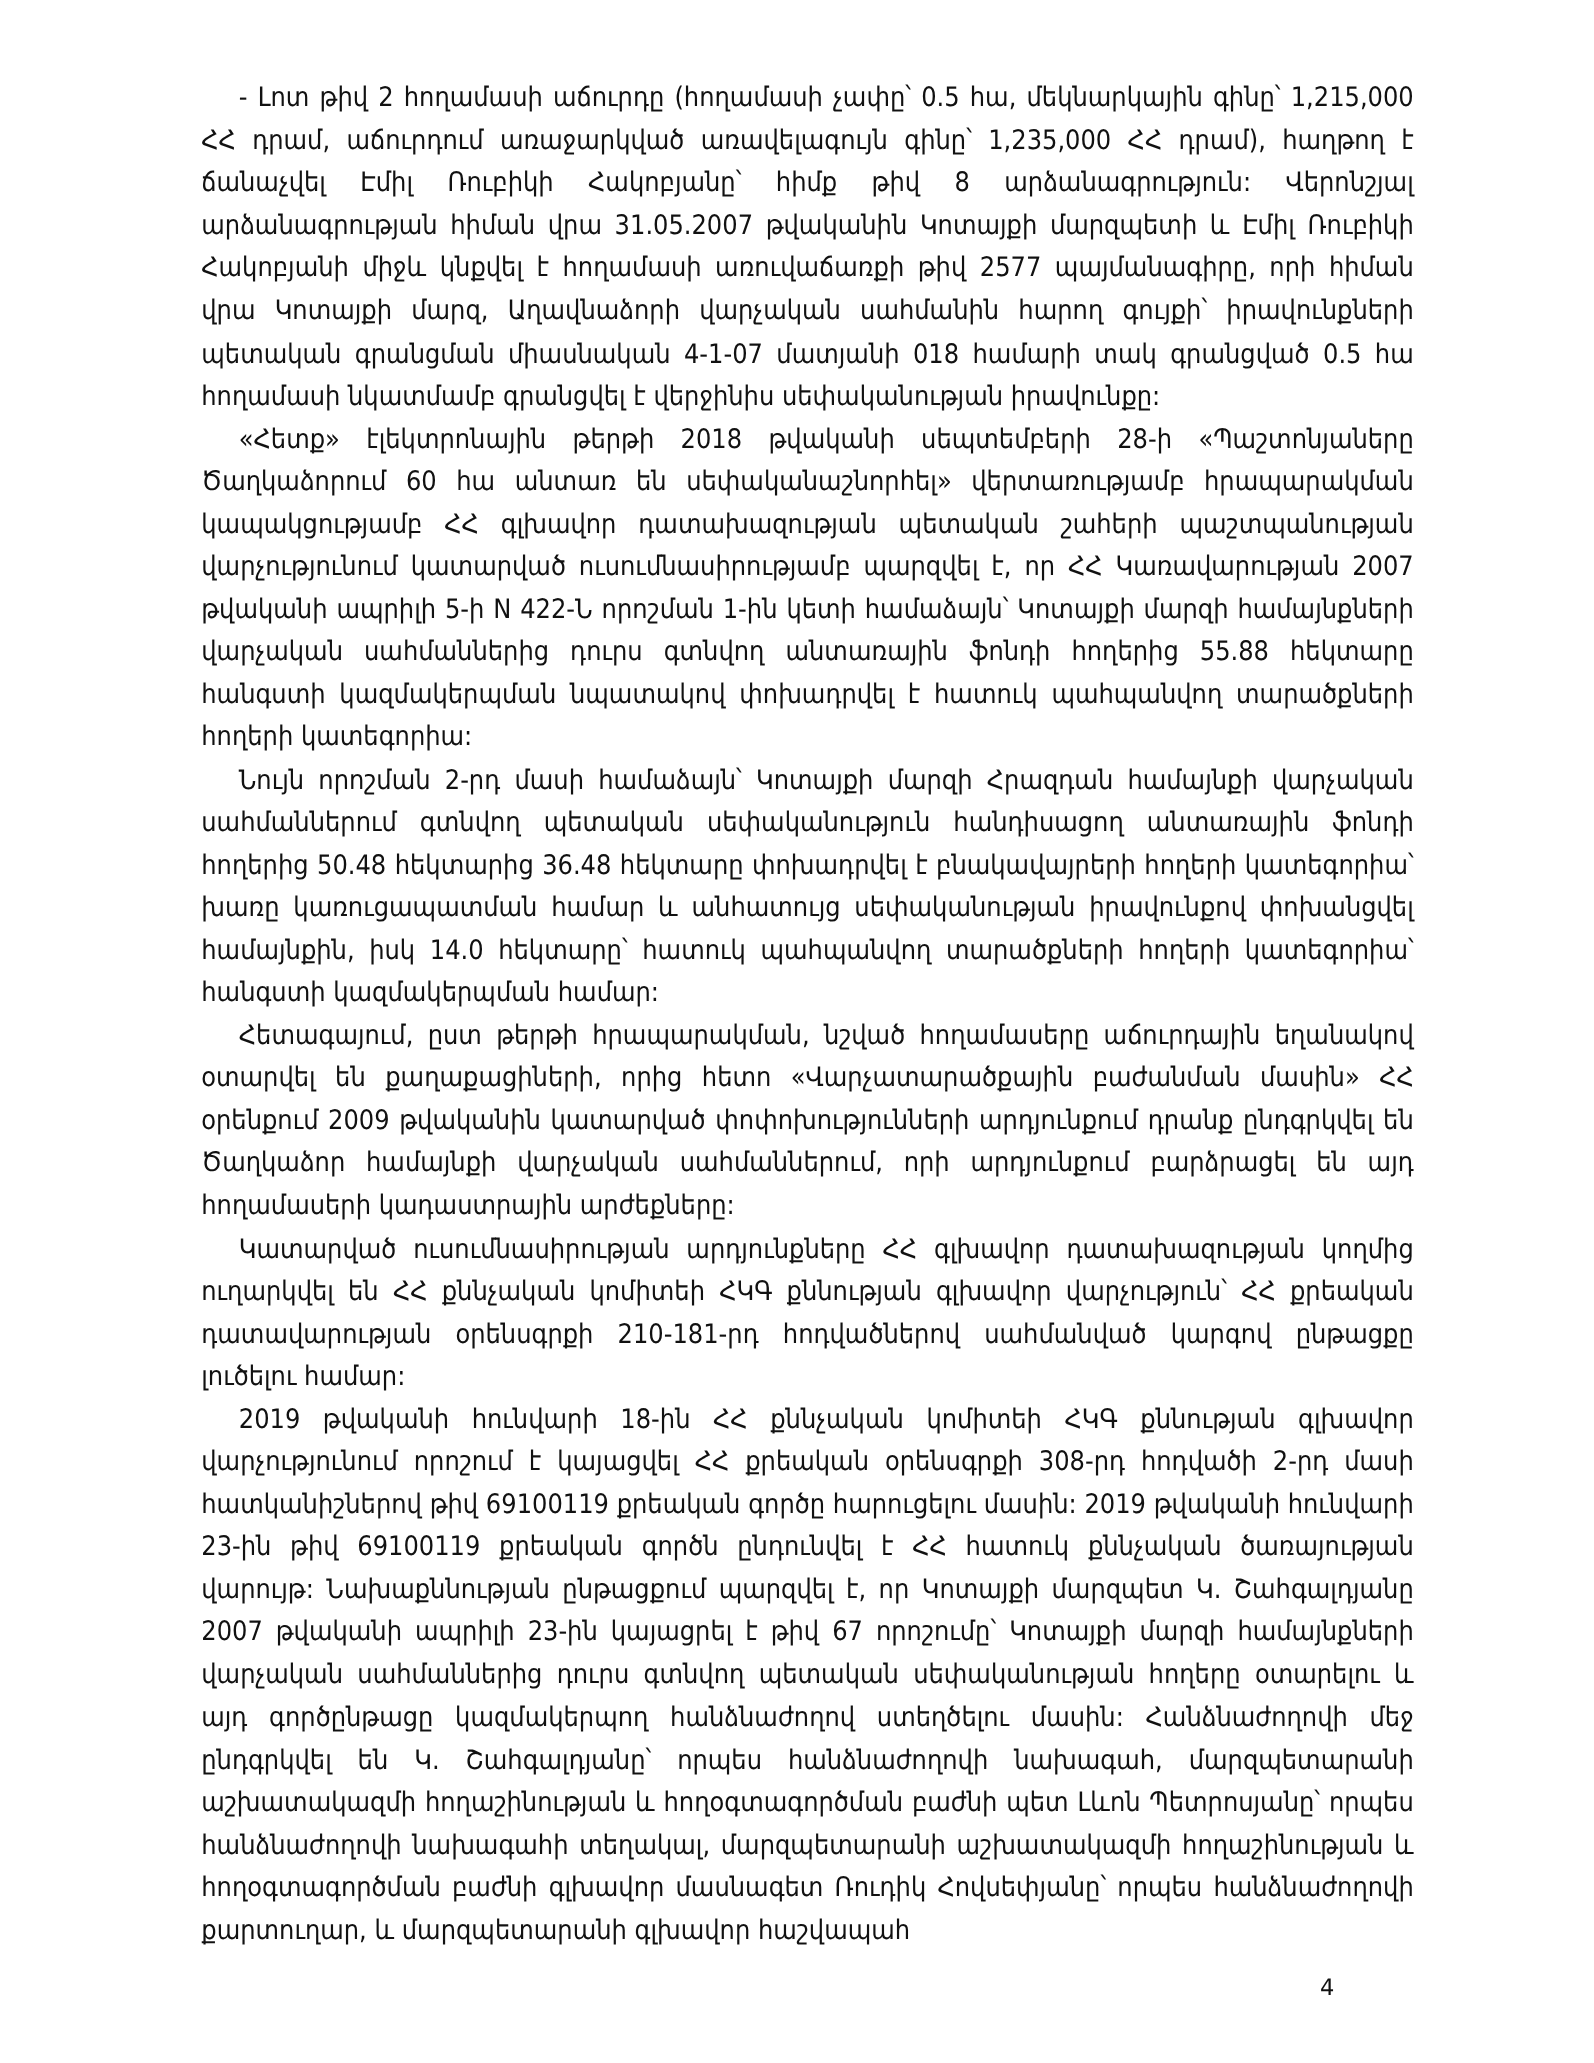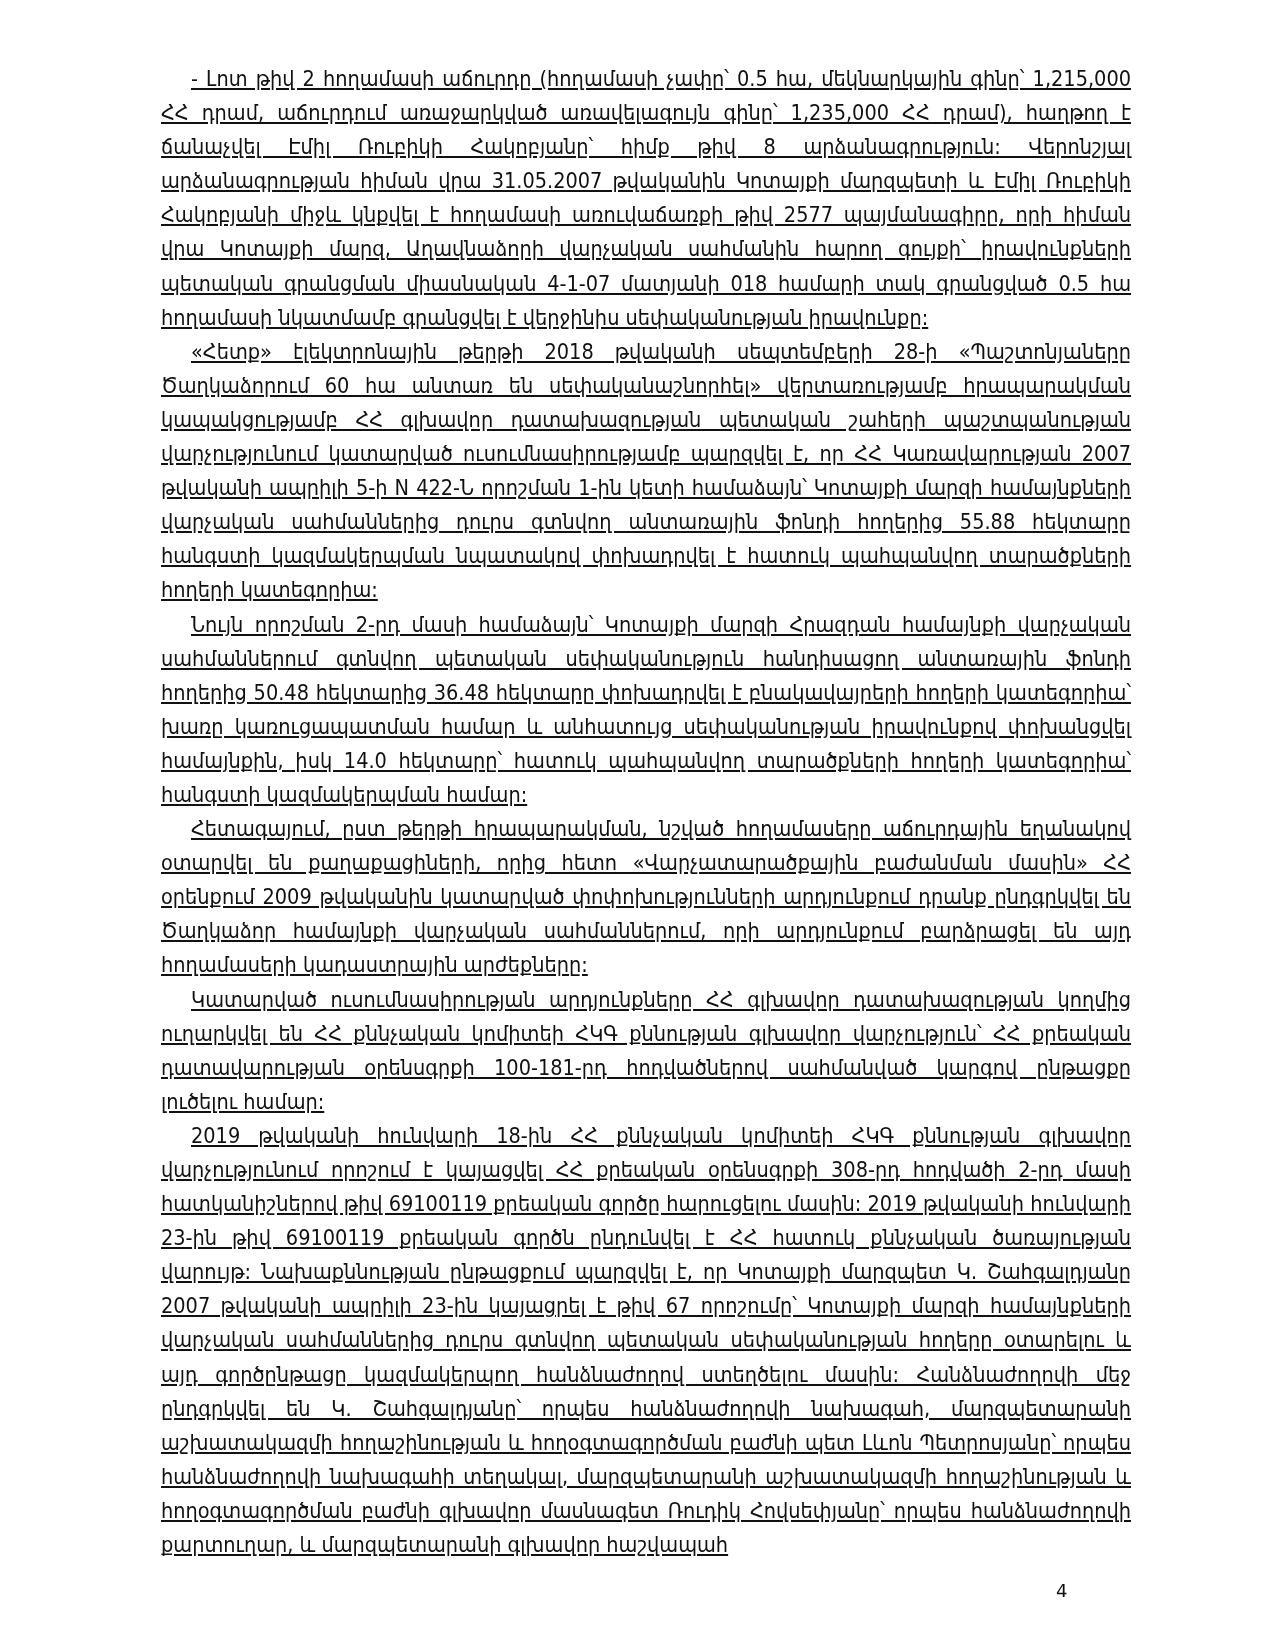--- a/index.html
+++ b/index.html
@@ -4,31 +4,31 @@
 <style>
   html, body { margin: 0; padding: 0; background: #ffffff; }
   body { width: 1275px; height: 1650px; position: relative; overflow: hidden; }
   .page {
     position: absolute; left: 161px; top: 62px; width: 970px;
     font-family: "DejaVu Sans Condensed", "DejaVu Sans", sans-serif;
     font-size: 21.5px; line-height: 34.1px; color: #111;
     font-stretch: condensed;
   }
   .para { margin: 0; text-align: justify; text-indent: 0; }
-  .para.indent { text-indent: 30px; text-decoration: underline; }
+  .para.indent { text-indent: 30px; }
   .page-number {
     position: absolute; left: 1056px; top: 1580px;
     font-family: "DejaVu Sans", sans-serif; font-size: 18px; color: #111;
   }
 </style>
 </head>
 <body>
 
 <div class="page">
   <p class="para indent">- Լոտ թիվ 2 հողամասի աճուրդը (հողամասի չափը՝ 0.5 հա, մեկնարկային գինը՝ 1,215,000 ՀՀ դրամ, աճուրդում առաջարկված առավելագույն գինը՝ 1,235,000 ՀՀ դրամ), հաղթող է ճանաչվել Էմիլ Ռուբիկի Հակոբյանը՝ հիմք թիվ 8 արձանագրություն: Վերոնշյալ արձանագրության հիման վրա 31.05.2007 թվականին Կոտայքի մարզպետի և Էմիլ Ռուբիկի Հակոբյանի միջև կնքվել է հողամասի առուվաճառքի թիվ 2577 պայմանագիրը, որի հիման վրա Կոտայքի մարզ, Աղավնաձորի վարչական սահմանին հարող գույքի՝ իրավունքների պետական գրանցման միասնական 4-1-07 մատյանի 018 համարի տակ գրանցված 0.5 հա հողամասի նկատմամբ գրանցվել է վերջինիս սեփականության իրավունքը:</p>
   <p class="para indent">«Հետք» էլեկտրոնային թերթի 2018 թվականի սեպտեմբերի 28-ի «Պաշտոնյաները Ծաղկաձորում 60 հա անտառ են սեփականաշնորհել» վերտառությամբ հրապարակման կապակցությամբ ՀՀ գլխավոր դատախազության պետական շահերի պաշտպանության վարչությունում կատարված ուսումնասիրությամբ պարզվել է, որ ՀՀ Կառավարության 2007 թվականի ապրիլի 5-ի N 422-Ն որոշման 1-ին կետի համաձայն՝ Կոտայքի մարզի համայնքների վարչական սահմաններից դուրս գտնվող անտառային ֆոնդի հողերից 55.88 հեկտարը հանգստի կազմակերպման նպատակով փոխադրվել է հատուկ պահպանվող տարածքների հողերի կատեգորիա:</p>
   <p class="para indent">Նույն որոշման 2-րդ մասի համաձայն՝ Կոտայքի մարզի Հրազդան համայնքի վարչական սահմաններում գտնվող պետական սեփականություն հանդիսացող անտառային ֆոնդի հողերից 50.48 հեկտարից 36.48 հեկտարը փոխադրվել է բնակավայրերի հողերի կատեգորիա՝ խառը կառուցապատման համար և անհատույց սեփականության իրավունքով փոխանցվել համայնքին, իսկ 14.0 հեկտարը՝ հատուկ պահպանվող տարածքների հողերի կատեգորիա՝ հանգստի կազմակերպման համար:</p>
   <p class="para indent">Հետագայում, ըստ թերթի հրապարակման, նշված հողամասերը աճուրդային եղանակով օտարվել են քաղաքացիների, որից հետո «Վարչատարածքային բաժանման մասին» ՀՀ օրենքում 2009 թվականին կատարված փոփոխությունների արդյունքում դրանք ընդգրկվել են Ծաղկաձոր համայնքի վարչական սահմաններում, որի արդյունքում բարձրացել են այդ հողամասերի կադաստրային արժեքները:</p>
-  <p class="para indent">Կատարված ուսումնասիրության արդյունքները ՀՀ գլխավոր դատախազության կողմից ուղարկվել են ՀՀ քննչական կոմիտեի ՀԿԳ քննության գլխավոր վարչություն՝ ՀՀ քրեական դատավարության օրենսգրքի 100-181-րդ հոդվածներով սահմանված կարգով ընթացքը լուծելու համար:</p>
+  <p class="para indent">Կատարված ուսումնասիրության արդյունքները ՀՀ գլխավոր դատախազության կողմից ուղարկվել են ՀՀ քննչական կոմիտեի ՀԿԳ քննության գլխավոր վարչություն՝ ՀՀ քրեական դատավարության օրենսգրքի 210-181-րդ հոդվածներով սահմանված կարգով ընթացքը լուծելու համար:</p>
   <p class="para indent">2019 թվականի հունվարի 18-ին ՀՀ քննչական կոմիտեի ՀԿԳ քննության գլխավոր վարչությունում որոշում է կայացվել ՀՀ քրեական օրենսգրքի 308-րդ հոդվածի 2-րդ մասի հատկանիշներով թիվ 69100119 քրեական գործը հարուցելու մասին: 2019 թվականի հունվարի 23-ին թիվ 69100119 քրեական գործն ընդունվել է ՀՀ հատուկ քննչական ծառայության վարույթ: Նախաքննության ընթացքում պարզվել է, որ Կոտայքի մարզպետ Կ. Շահգալդյանը 2007 թվականի ապրիլի 23-ին կայացրել է թիվ 67 որոշումը՝ Կոտայքի մարզի համայնքների վարչական սահմաններից դուրս գտնվող պետական սեփականության հողերը օտարելու և այդ գործընթացը կազմակերպող հանձնաժողով ստեղծելու մասին: Հանձնաժողովի մեջ ընդգրկվել են Կ. Շահգալդյանը՝ որպես հանձնաժողովի նախագահ, մարզպետարանի աշխատակազմի հողաշինության և հողօգտագործման բաժնի պետ Լևոն Պետրոսյանը՝ որպես հանձնաժողովի նախագահի տեղակալ, մարզպետարանի աշխատակազմի հողաշինության և հողօգտագործման բաժնի գլխավոր մասնագետ Ռուդիկ Հովսեփյանը՝ որպես հանձնաժողովի քարտուղար, և մարզպետարանի գլխավոր հաշվապահ</p>
 </div>
 
 <div class="page-number">4</div>
 
 </body></html>

